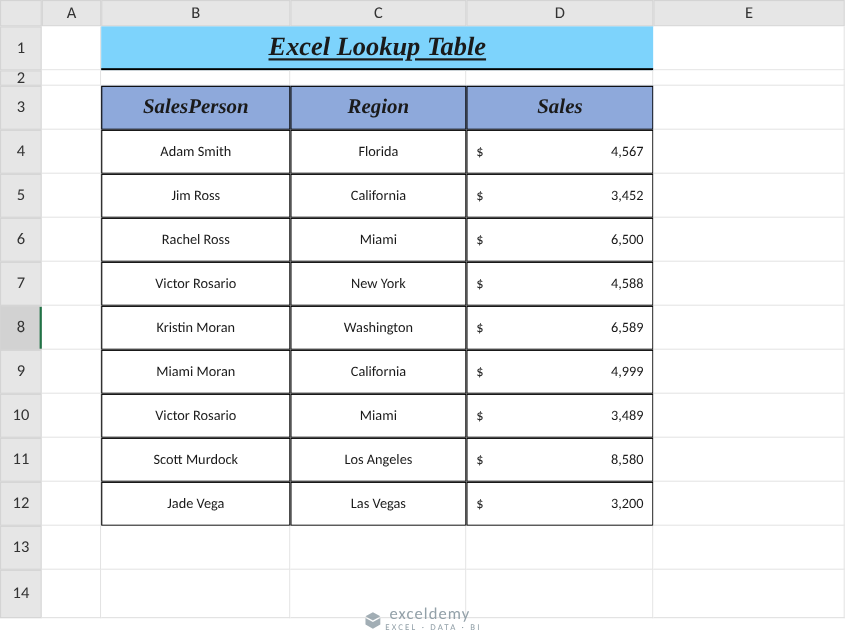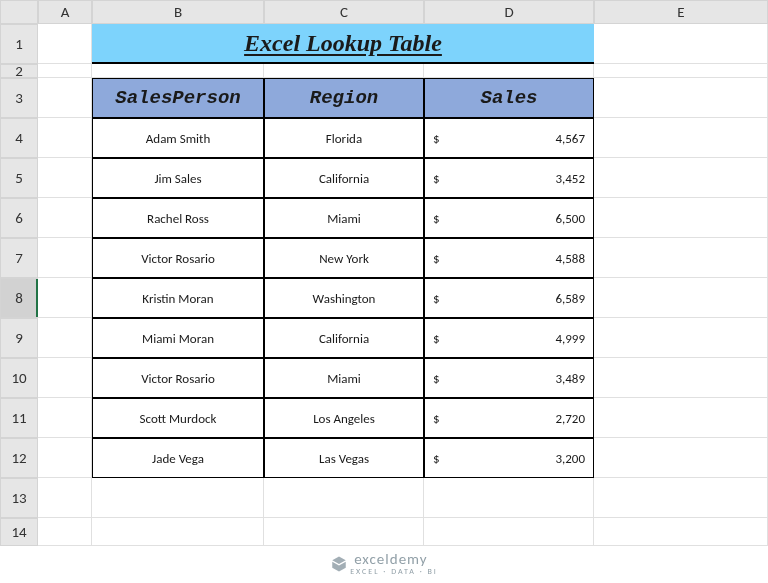--- a/index.html
+++ b/index.html
@@ -13,26 +13,26 @@
 .colhdr { height: 24px; }
 .rowhdr { }
 
 .cell { border-right: 1px solid #e0e0e0; border-bottom: 1px solid #e0e0e0; background: #fff; display: flex; align-items: center; justify-content: center; font-size: 17px; color: #1a1a1a; padding: 0 8px; }
 
 .row { display: contents; }
 .row .rowhdr { height: 40px; }
 .row:first-of-type .rowhdr { height: 40px; }
 .row.small .rowhdr, .row.small .cell { height: 14px; }
 .row.thirteen .rowhdr, .row.thirteen .cell { height: 40px; text-align: right; }
-.row.fourteen .rowhdr, .row.fourteen .cell { height: 28px; }
+.row.fourteen .rowhdr, .row.fourteen .cell { height: 44px; }
 
 .title-cell { grid-column: 3 / 6; background: #7dd3fc; border: none; display: flex; align-items: center; justify-content: center; font-family: Georgia, 'Times New Roman', serif; font-style: italic; font-weight: bold; font-size: 24px; color: #1a1a1a; text-decoration: underline; text-underline-offset: 3px; }
 .title-row { border-bottom: 2px solid #000; }
 
-.hdr-cell { background: #8ea9db; border: 1px solid #000; font-family: Liberation Mono, monospace; font-style: italic; font-weight: bold; font-size: 19px; color: #1a1a1a; }
+.hdr-cell { background: #8ea9db; border: 1px solid #000; font-family: Liberation Serif, serif; font-style: italic; font-weight: bold; font-size: 19px; color: #1a1a1a; }
 .data-cell { border: 1px solid #000; font-size: 13px; }
 .money { justify-content: space-between; }
 .money .sym { }
 .money .val { }
 
 .logo { position: absolute; left: 0; right: 0; bottom: 8px; display: flex; align-items: center; justify-content: center; gap: 6px; color: #92a0a8; font-size: 15px; letter-spacing: 1px; }
 .logo svg { width: 18px; height: 18px; }
 .logo .sub { font-size: 8px; letter-spacing: 2px; margin-left: -4px; }
 .logo-wrap { display: flex; flex-direction: column; align-items: flex-start; line-height: 1; }
 </style>
@@ -70,21 +70,21 @@
     <div class="cell hdr-cell">SalesPerson</div>
     <div class="cell hdr-cell">Region</div>
     <div class="cell hdr-cell">Sales</div>
     <div class="cell"></div>
   </div>
 
   <div class="row"><div class="rowhdr">4</div><div class="cell"></div><div class="cell data-cell">Adam Smith</div><div class="cell data-cell">Florida</div><div class="cell data-cell money">
         <span class="sym">$</span>
         <span class="val">4,567</span>
       </div><div class="cell"></div></div>
-  <div class="row"><div class="rowhdr">5</div><div class="cell"></div><div class="cell data-cell">Jim Sales</div><div class="cell data-cell">California</div><div class="cell data-cell money">
+  <div class="row"><div class="rowhdr">5</div><div class="cell"></div><div class="cell data-cell">Jim Ross</div><div class="cell data-cell">California</div><div class="cell data-cell money">
         <span class="sym">$</span>
         <span class="val">3,452</span>
       </div><div class="cell"></div></div>
   <div class="row"><div class="rowhdr">6</div><div class="cell"></div><div class="cell data-cell">Rachel Ross</div><div class="cell data-cell">Miami</div><div class="cell data-cell money">
         <span class="sym">$</span>
         <span class="val">6,500</span>
       </div><div class="cell"></div></div>
   <div class="row"><div class="rowhdr">7</div><div class="cell"></div><div class="cell data-cell">Victor Rosario</div><div class="cell data-cell">New York</div><div class="cell data-cell money">
         <span class="sym">$</span>
         <span class="val">4,588</span>
@@ -96,21 +96,21 @@
   <div class="row"><div class="rowhdr">9</div><div class="cell"></div><div class="cell data-cell">Miami Moran</div><div class="cell data-cell">California</div><div class="cell data-cell money">
         <span class="sym">$</span>
         <span class="val">4,999</span>
       </div><div class="cell"></div></div>
   <div class="row"><div class="rowhdr">10</div><div class="cell"></div><div class="cell data-cell">Victor Rosario</div><div class="cell data-cell">Miami</div><div class="cell data-cell money">
         <span class="sym">$</span>
         <span class="val">3,489</span>
       </div><div class="cell"></div></div>
   <div class="row"><div class="rowhdr">11</div><div class="cell"></div><div class="cell data-cell">Scott Murdock</div><div class="cell data-cell">Los Angeles</div><div class="cell data-cell money">
         <span class="sym">$</span>
-        <span class="val">2,720</span>
+        <span class="val">8,580</span>
       </div><div class="cell"></div></div>
   <div class="row"><div class="rowhdr">12</div><div class="cell"></div><div class="cell data-cell">Jade Vega</div><div class="cell data-cell">Las Vegas</div><div class="cell data-cell money">
         <span class="sym">$</span>
         <span class="val">3,200</span>
       </div><div class="cell"></div></div>
 
   <div class="row thirteen">
     <div class="rowhdr">13</div>
     <div class="cell"></div>
     <div class="cell"></div>

